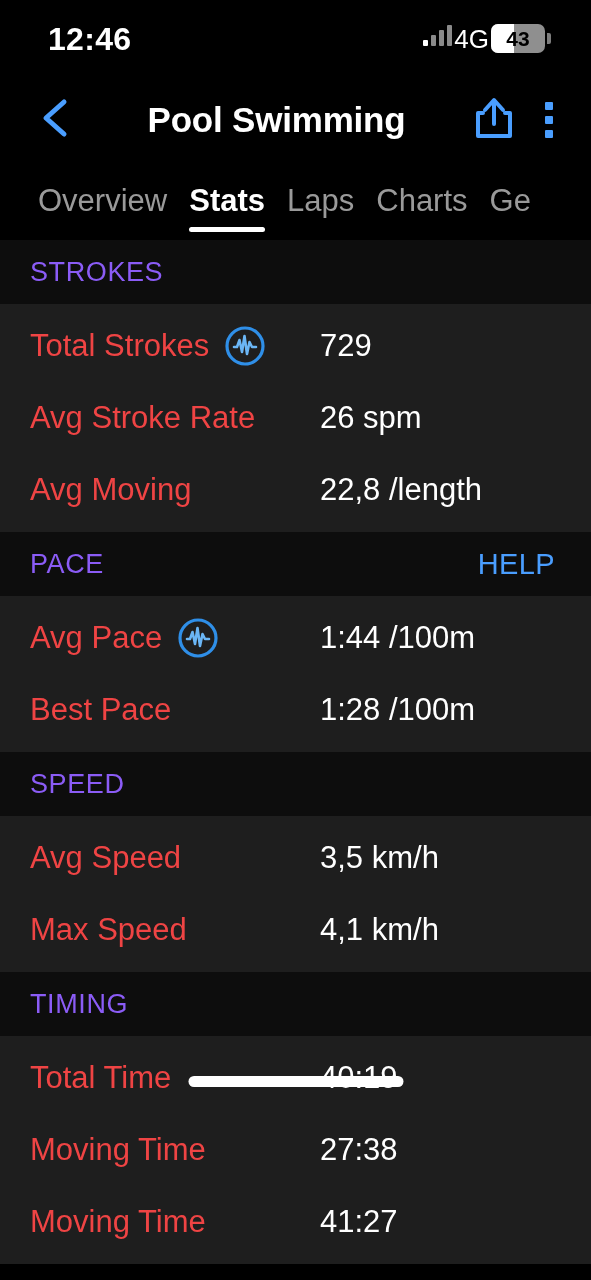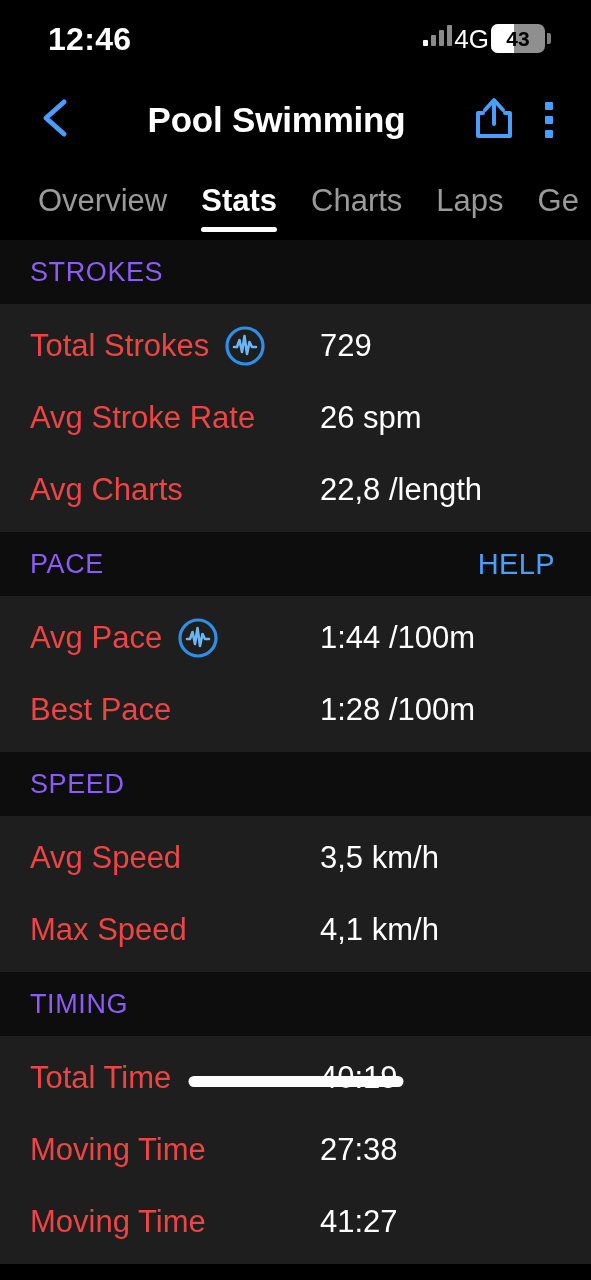--- a/index.html
+++ b/index.html
@@ -52,21 +52,21 @@
     margin-left:-6px;
   }
   .appbar-actions { display:flex; align-items:center; gap:22px; }
   .icon-btn { display:flex; align-items:center; justify-content:center; cursor:pointer; }
   .kebab { display:flex; flex-direction:column; gap:6px; padding:6px 10px; cursor:pointer; }
   .kebab span { width:8px; height:8px; background:#4a9eff; border-radius:1px; display:block; }
 
   
   .tabs {
     height:78px; display:flex; align-items:center; background:#000;
-    padding-left:38px; gap:34px; overflow:hidden; white-space:nowrap;
+    padding-left:38px; gap:22px; overflow:hidden; white-space:nowrap;
   }
   .tab {
     position:relative; color:#9a9a9a; font-size:31px; font-weight:400;
     height:78px; display:flex; align-items:center; cursor:pointer; flex:0 0 auto;
   }
   .tab.active { color:#fff; font-weight:700; }
   .tab.active::after {
     content:""; position:absolute; left:0; right:0; bottom:8px;
     height:5px; background:#fff; border-radius:3px;
   }
@@ -149,22 +149,22 @@
         <span></span>
         <span></span>
         <span></span>
       </div>
     </div>
   </div>
 
   <div class="tabs">
       <div class="tab">Overview</div>
       <div class="tab active">Stats</div>
+      <div class="tab">Laps</div>
       <div class="tab">Charts</div>
-      <div class="tab">Laps</div>
       <div class="tab">Ge</div>
     </div>
 
   <div class="content">
       <div class="section-header">
         <div class="section-title">STROKES</div>
       </div>
       <div class="rows">
         <div class="row">
           <div class="row-label">
@@ -179,21 +179,21 @@
           <div class="row-value">729</div>
         </div>
         <div class="row">
           <div class="row-label">
             <span>Avg Stroke Rate</span>
           </div>
           <div class="row-value">26 spm</div>
         </div>
         <div class="row">
           <div class="row-label">
-            <span>Avg Charts</span>
+            <span>Avg Moving</span>
           </div>
           <div class="row-value">22,8 /length</div>
         </div>
       </div>
       <div class="section-header">
         <div class="section-title">PACE</div>
         <div class="section-action">HELP</div>
       </div>
       <div class="rows">
         <div class="row">

